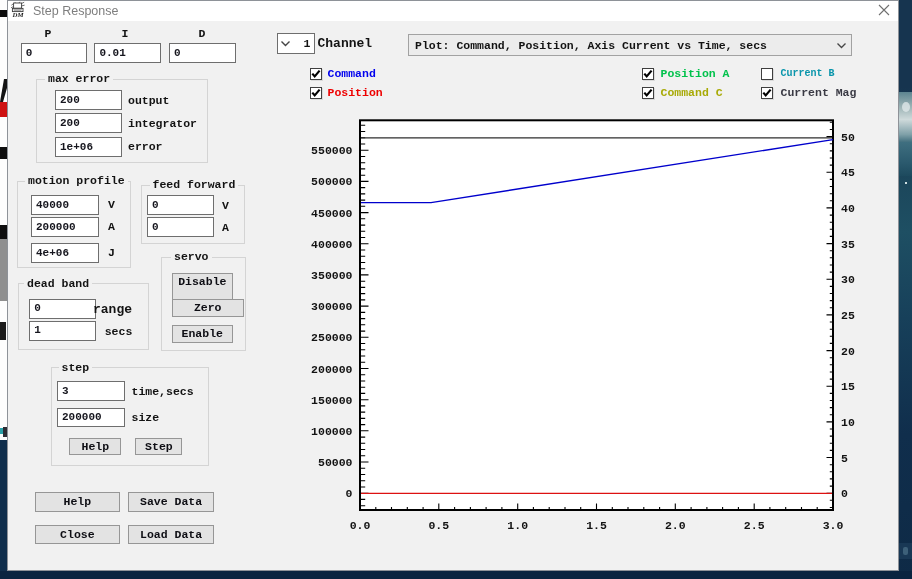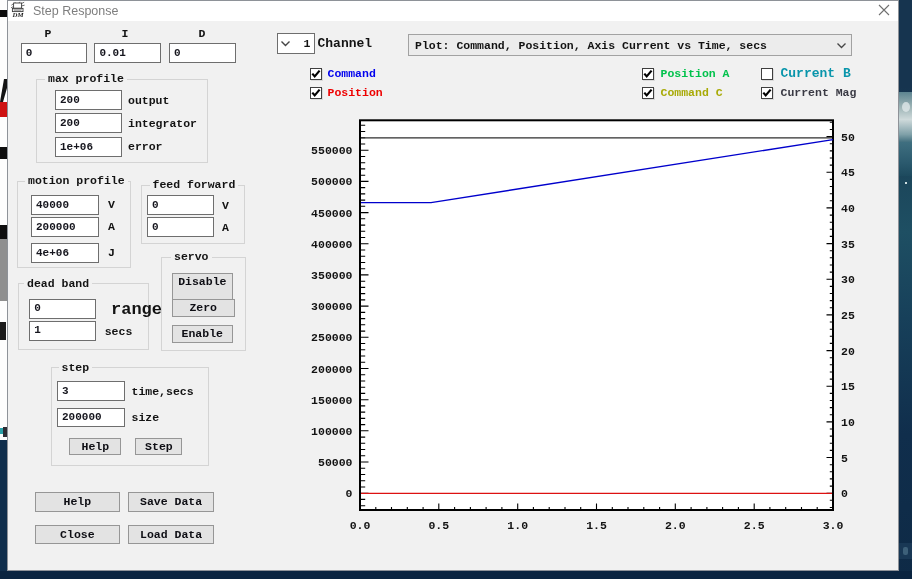--- a/index.html
+++ b/index.html
@@ -52,21 +52,21 @@
 <svg width="14" height="14" viewBox="0 0 14 14" style="position:absolute;left:877px;top:3px">
     <path d="M2 2 L12 12 M12 2 L2 12" stroke="#6f6f6f" stroke-width="1.1"></path>
   </svg>
 <div class="lab" style="left:44.5px;top:27.5px;font-size:11.5px;color:#131313">P</div>
 <div class="lab" style="left:121.5px;top:27.5px;font-size:11.5px;color:#131313">I</div>
 <div class="lab" style="left:198.5px;top:27.5px;font-size:11.5px;color:#131313">D</div>
 <div class="inp" style="left:20.7px;top:42.5px;width:66.5px;height:20.5px;line-height:18.5px">0</div>
 <div class="inp" style="left:94.4px;top:42.5px;width:67px;height:20.5px;line-height:18.5px">0.01</div>
 <div class="inp" style="left:169.1px;top:42.5px;width:67px;height:20.5px;line-height:18.5px">0</div>
 <div class="grp" style="left:36px;top:78.5px;width:172px;height:84px"></div>
-<div class="glab" style="left:45px;top:72.0px">max profile</div>
+<div class="glab" style="left:45px;top:72.0px">max error</div>
 <div class="inp" style="left:55px;top:90px;width:67px;height:20px;line-height:18px">200</div>
 <div class="lab" style="left:128px;top:94.5px;font-size:11.5px;color:#131313">output</div>
 <div class="inp" style="left:55px;top:113.3px;width:67px;height:20px;line-height:18px">200</div>
 <div class="lab" style="left:128px;top:118px;font-size:11.5px;color:#131313">integrator</div>
 <div class="inp" style="left:55px;top:136.5px;width:67px;height:20px;line-height:18px">1e+06</div>
 <div class="lab" style="left:128px;top:141px;font-size:11.5px;color:#131313">error</div>
 <div class="grp" style="left:17px;top:180.5px;width:114px;height:87px"></div>
 <div class="glab" style="left:25px;top:174.0px">motion profile</div>
 <div class="inp" style="left:31px;top:194.5px;width:67.5px;height:20px;line-height:18px">40000</div>
 <div class="lab" style="left:108px;top:199px;font-size:11.5px;color:#131313">V</div>
@@ -76,26 +76,26 @@
 <div class="lab" style="left:108px;top:247px;font-size:11.5px;color:#131313">J</div>
 <div class="grp" style="left:140.5px;top:184.5px;width:104px;height:59px"></div>
 <div class="glab" style="left:149.5px;top:178.0px">feed forward</div>
 <div class="inp" style="left:147px;top:195px;width:66.5px;height:20px;line-height:18px">0</div>
 <div class="lab" style="left:222px;top:199.5px;font-size:11.5px;color:#131313">V</div>
 <div class="inp" style="left:147px;top:217px;width:66.5px;height:20px;line-height:18px">0</div>
 <div class="lab" style="left:222px;top:221.5px;font-size:11.5px;color:#131313">A</div>
 <div class="grp" style="left:160.7px;top:256.5px;width:85px;height:94px"></div>
 <div class="glab" style="left:171px;top:250.0px">servo</div>
 <div class="btn" style="left:171.7px;top:272.6px;width:61.2px;height:32px;line-height:16px;font-size:11.5px">Disable</div>
-<div class="btn" style="left:171.7px;top:299.2px;width:63px;height:18px;line-height:16px;font-size:11.5px">Zero</div>
+<div class="btn" style="left:171.7px;top:299.2px;width:72px;height:18px;line-height:16px;font-size:11.5px">Zero</div>
 <div class="btn" style="left:171.7px;top:324.8px;width:61.2px;height:18px;line-height:16px;font-size:11.5px">Enable</div>
 <div class="grp" style="left:17.6px;top:283px;width:131.5px;height:66.5px"></div>
 <div class="glab" style="left:24px;top:276.5px">dead band</div>
 <div class="inp" style="left:29.2px;top:299.3px;width:67px;height:19.5px;line-height:17.5px">0</div>
-<div class="lab" style="left:111px;top:303.5px;font-size:17px;color:#131313">range</div>
+<div class="lab" style="left:93px;top:303.5px;font-size:13px;color:#131313">range</div>
 <div class="inp" style="left:29.2px;top:321.3px;width:67px;height:19.5px;line-height:17.5px">1</div>
 <div class="lab" style="left:104.7px;top:325.5px;font-size:11.5px;color:#131313">secs</div>
 <div class="grp" style="left:50.5px;top:367.2px;width:158px;height:99px"></div>
 <div class="glab" style="left:58.5px;top:360.7px">step</div>
 <div class="inp" style="left:57px;top:381.2px;width:68px;height:20px;line-height:18px">3</div>
 <div class="lab" style="left:131.5px;top:385.8px;font-size:11.5px;color:#131313">time,secs</div>
 <div class="inp" style="left:57px;top:407.8px;width:68px;height:19.5px;line-height:17.5px">200000</div>
 <div class="lab" style="left:131.5px;top:412px;font-size:11.5px;color:#131313">size</div>
 <div class="btn" style="left:69.3px;top:437.6px;width:52px;height:17.5px;line-height:15.5px;font-size:11.5px">Help</div>
 <div class="btn" style="left:135.4px;top:437.6px;width:47px;height:17.5px;line-height:15.5px;font-size:11.5px">Step</div>
@@ -126,21 +126,21 @@
     </svg>
   </div>
 <div class="lab" style="left:327.5px;top:87px;font-size:11.5px;color:#ee0000">Position</div>
 <div class="cb" style="left:641.5px;top:67.5px">
     <svg width="12" height="12" viewBox="0 0 12 12" style="position:absolute;left:-1px;top:-1px">
       <path d="M2.3 5.6 L4.7 8.4 L9.6 2.6" fill="none" stroke="#000" stroke-width="2.2"></path>
     </svg>
   </div>
 <div class="lab" style="left:660.5px;top:68px;font-size:11.5px;color:#00c24b">Position A</div>
 <div class="cb" style="left:761.3px;top:67.5px"></div>
-<div class="lab" style="left:780.5px;top:68px;font-size:13px;color:#0995ab">Current B</div>
+<div class="lab" style="left:780.5px;top:68px;font-size:10px;color:#0995ab">Current B</div>
 <div class="cb" style="left:641.5px;top:86.5px">
     <svg width="12" height="12" viewBox="0 0 12 12" style="position:absolute;left:-1px;top:-1px">
       <path d="M2.3 5.6 L4.7 8.4 L9.6 2.6" fill="none" stroke="#000" stroke-width="2.2"></path>
     </svg>
   </div>
 <div class="lab" style="left:660.5px;top:87px;font-size:11.5px;color:#a8aa06">Command C</div>
 <div class="cb" style="left:761.3px;top:86.5px">
     <svg width="12" height="12" viewBox="0 0 12 12" style="position:absolute;left:-1px;top:-1px">
       <path d="M2.3 5.6 L4.7 8.4 L9.6 2.6" fill="none" stroke="#000" stroke-width="2.2"></path>
     </svg>

